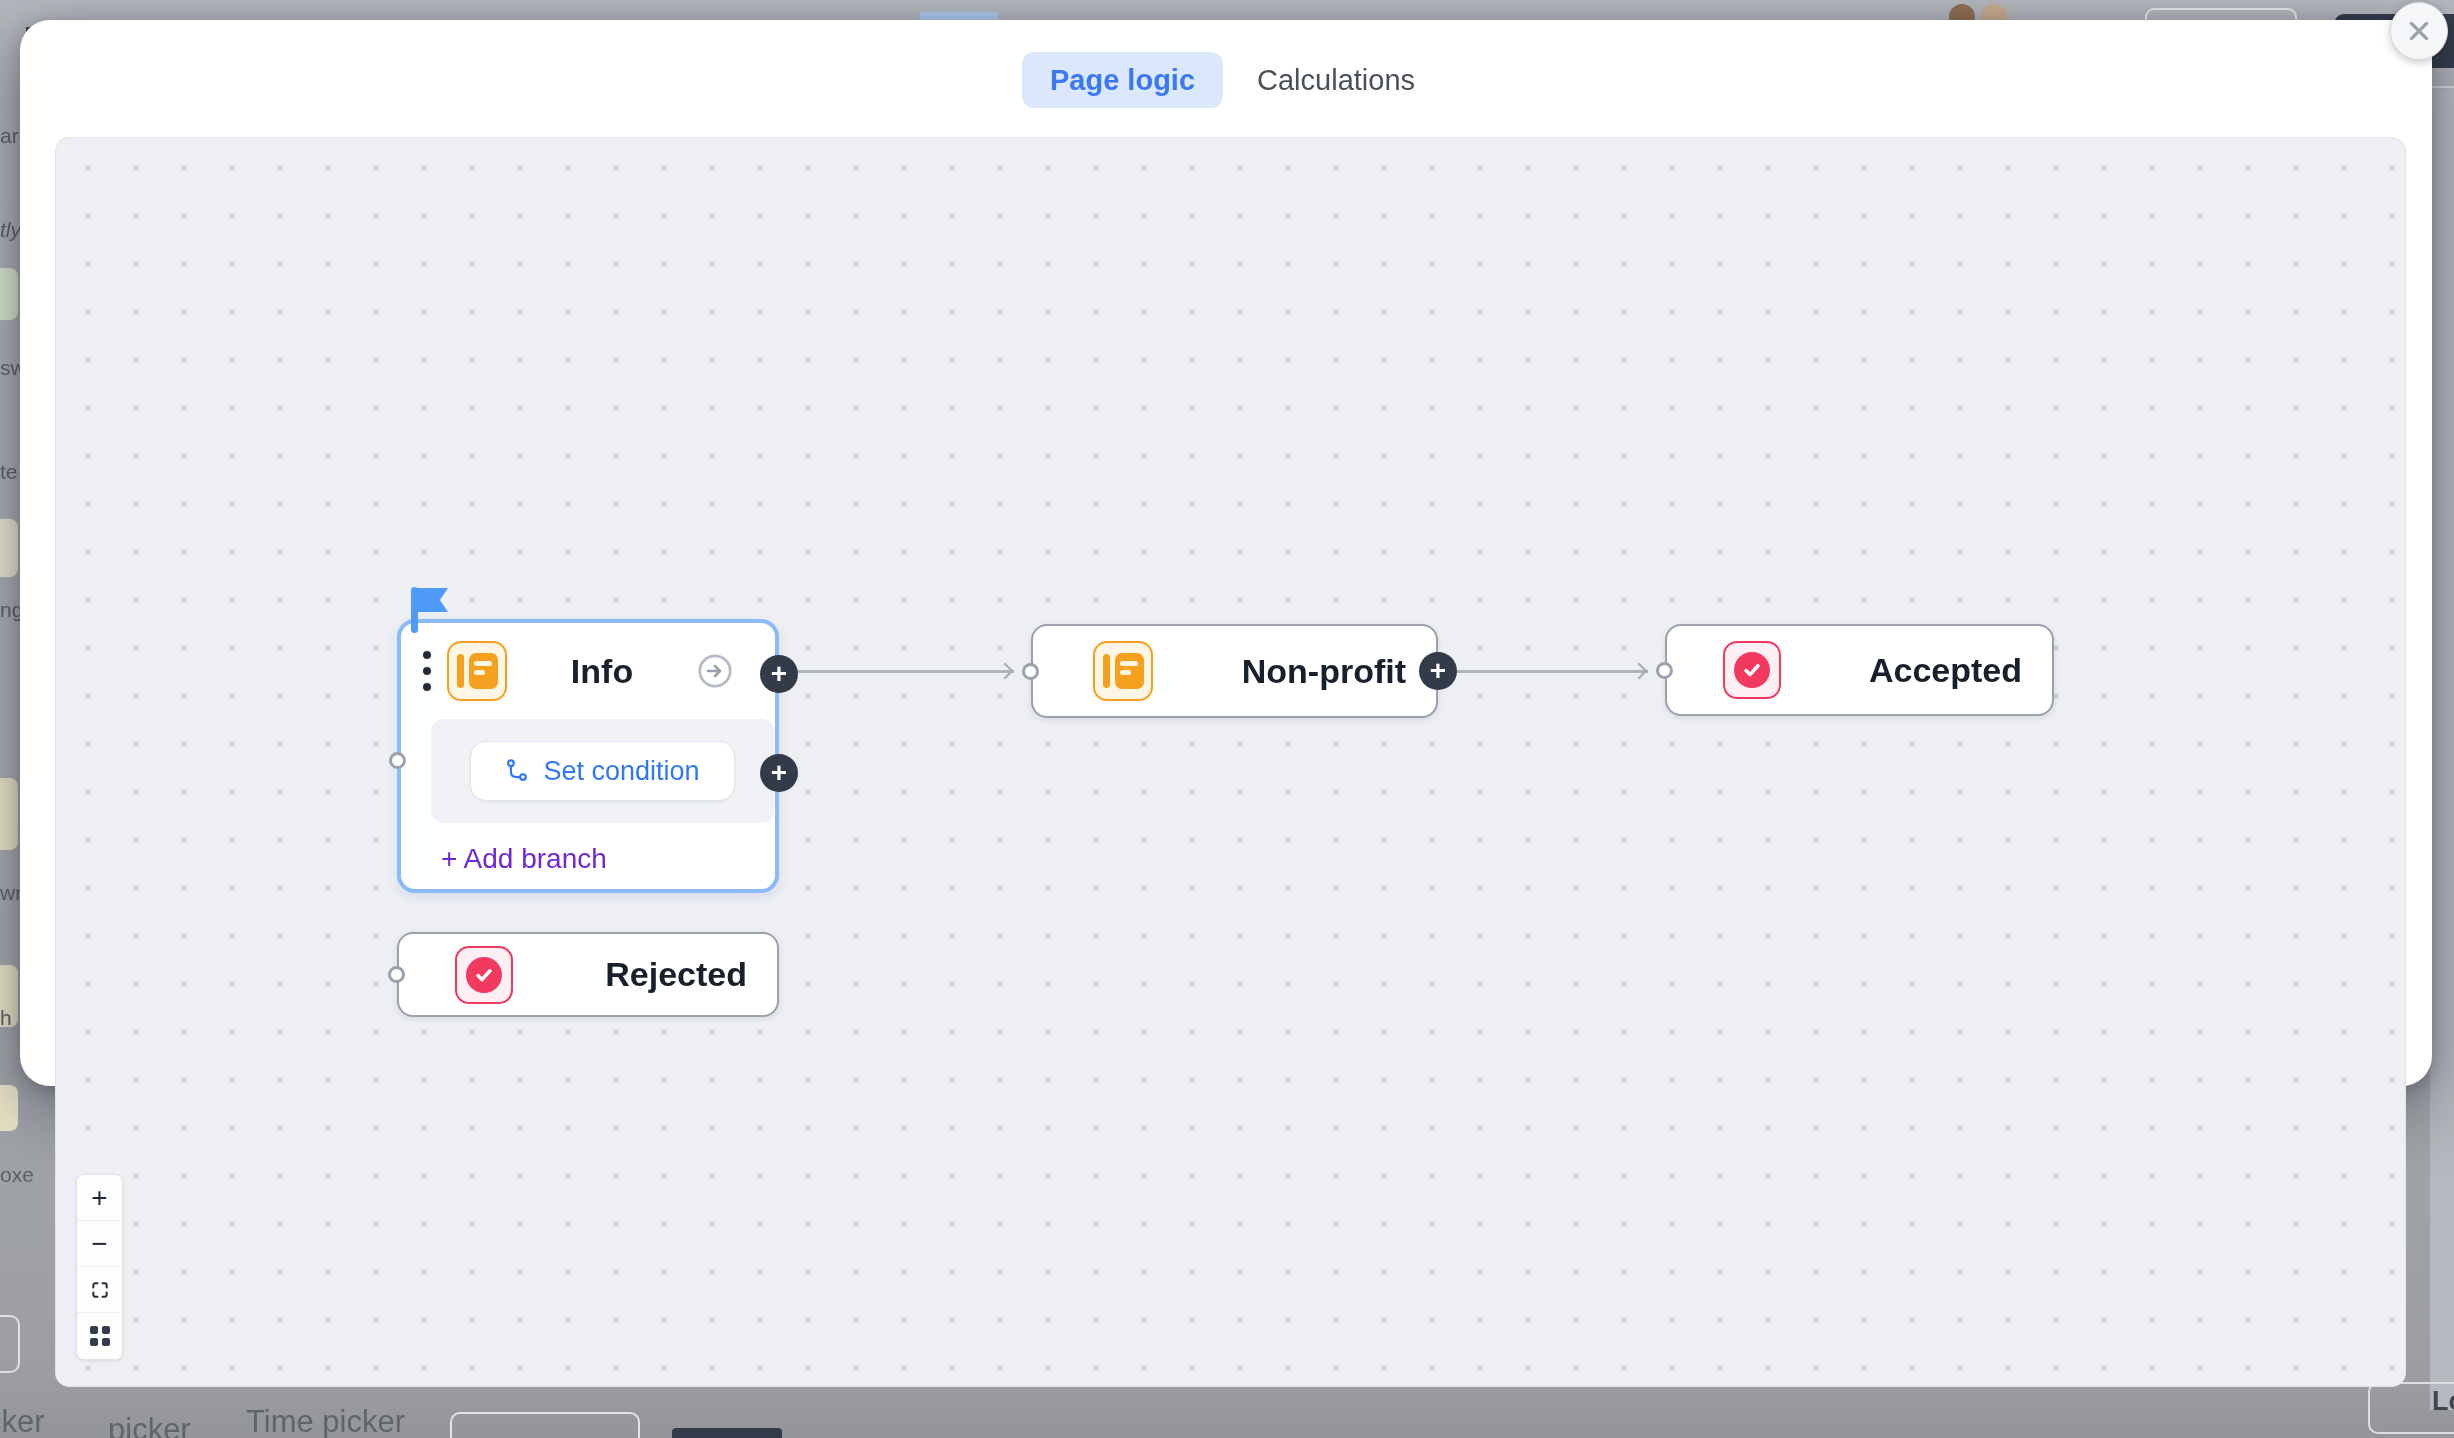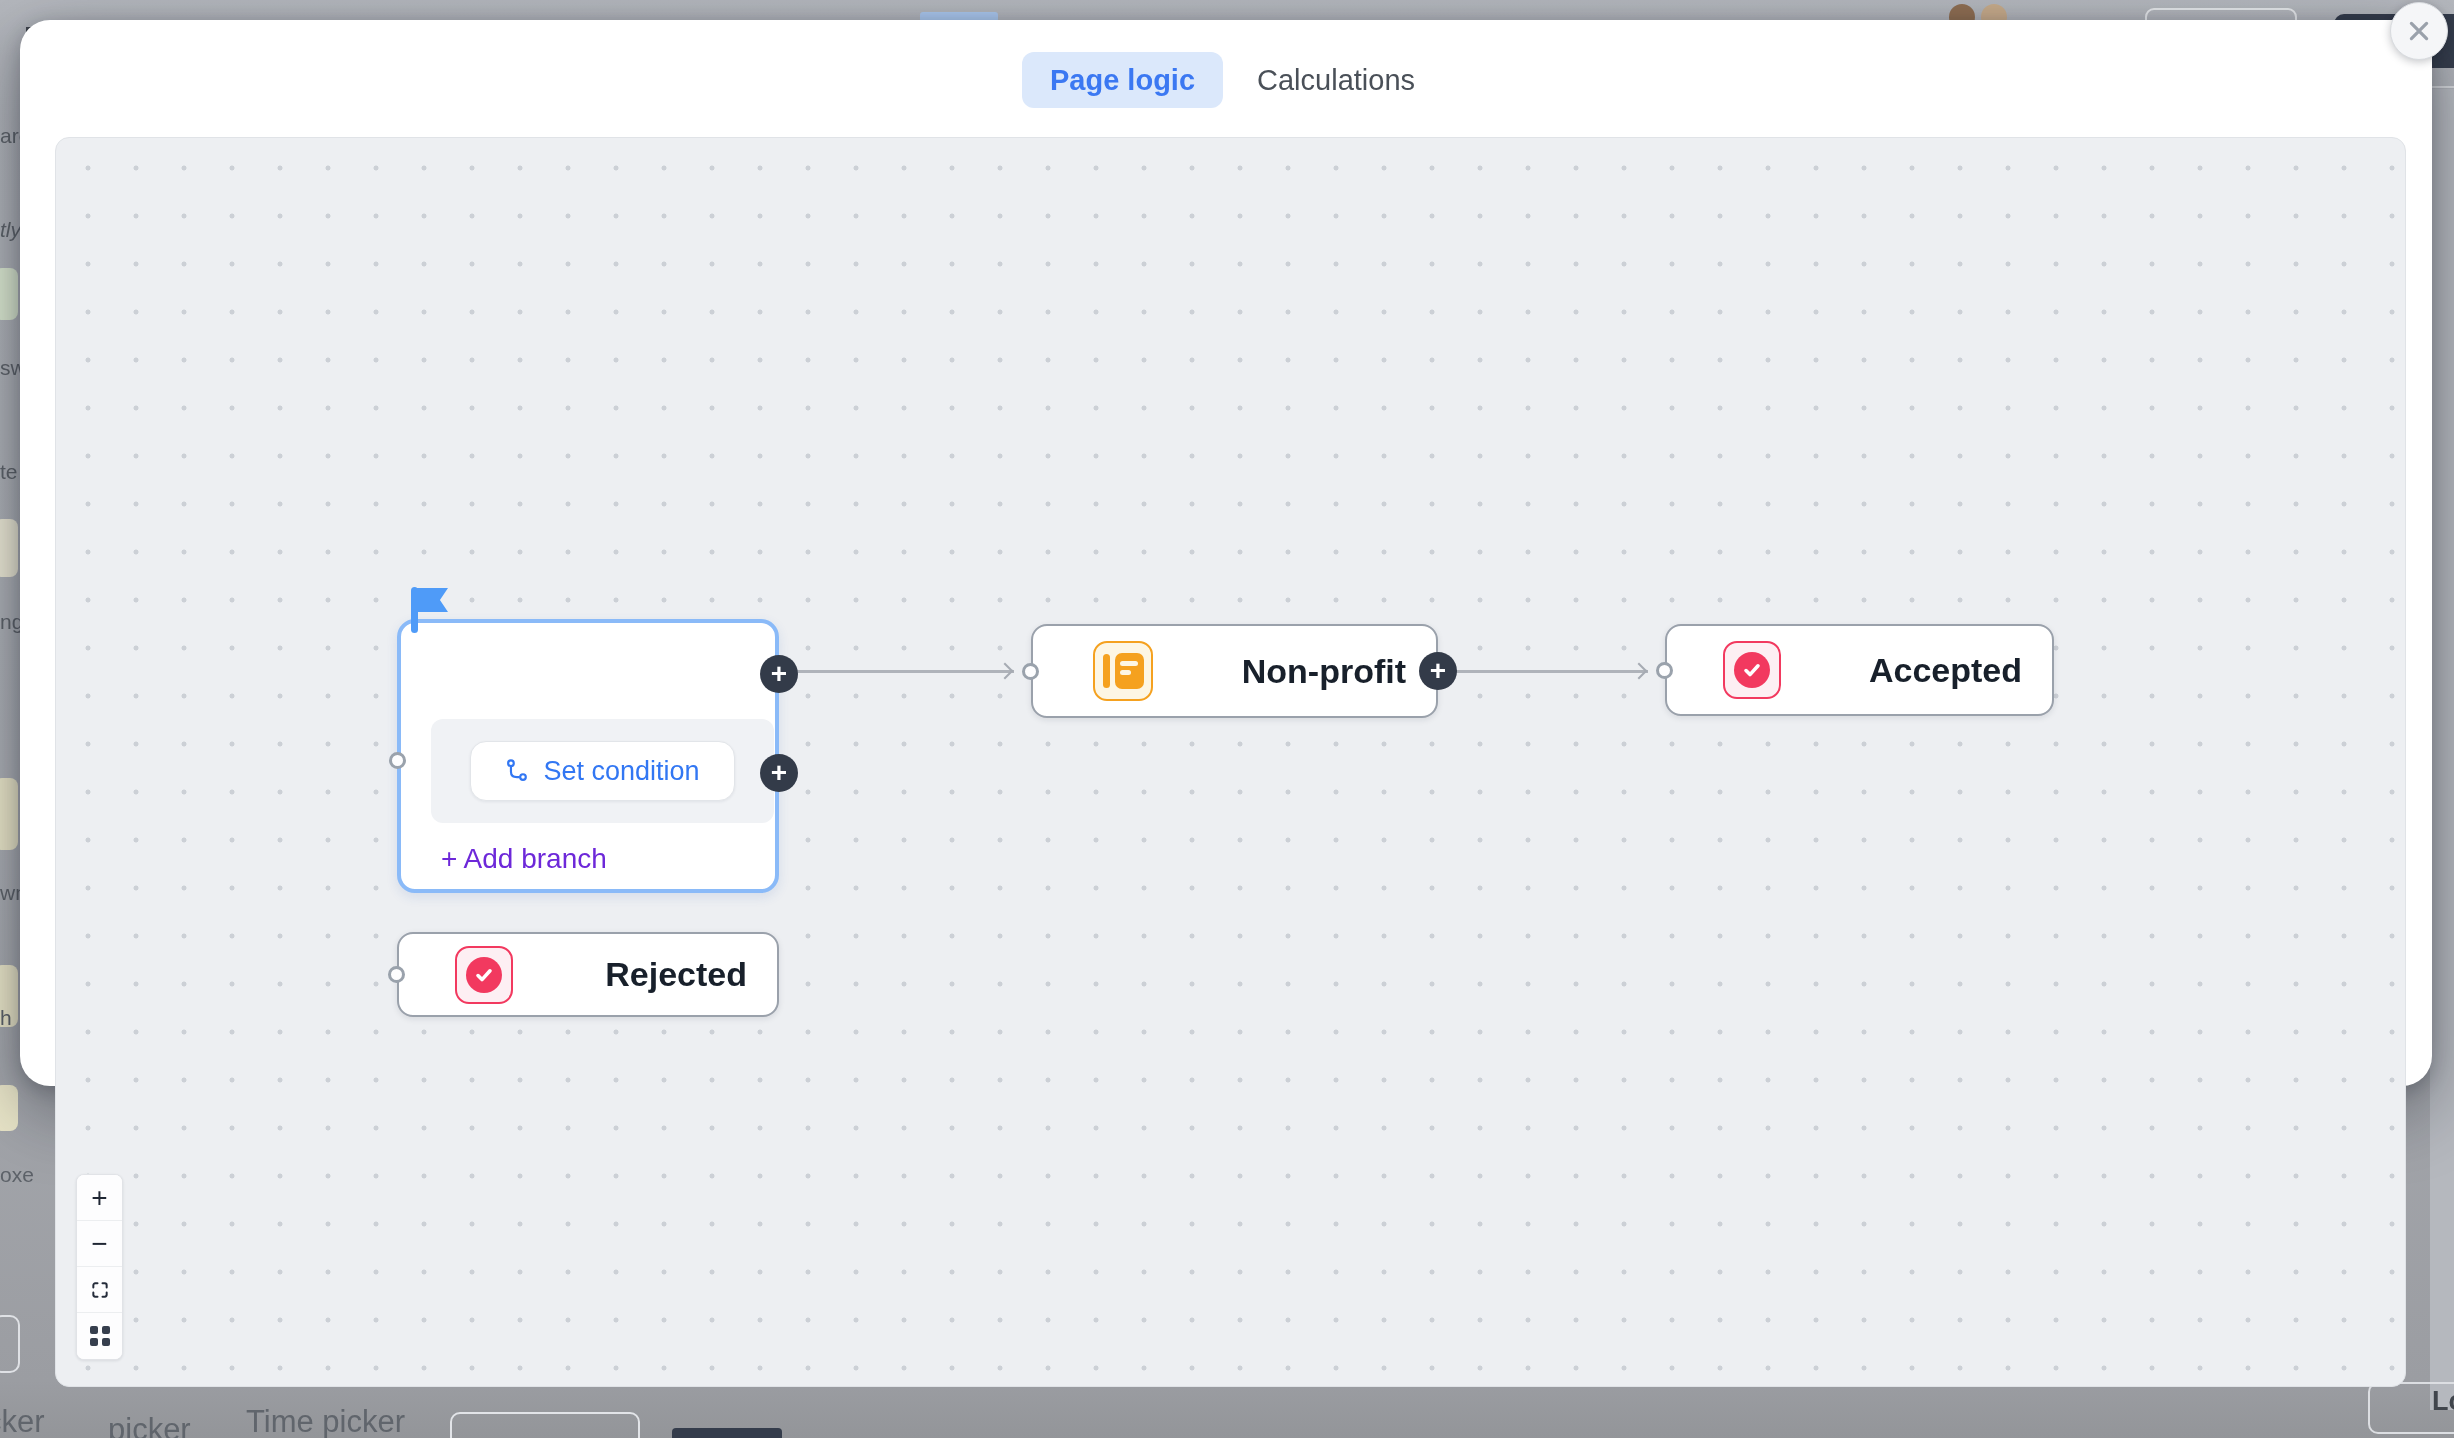--- a/index.html
+++ b/index.html
@@ -98,21 +98,21 @@
 <div class="screen">
 
   <div>
     <span class="bg-frag" style="left:24px; top:20px; font-size:30px; font-weight:600; color:#41464d;">D</span>
     <span class="bg-frag" style="left:0; top:124px; font-size:21px;">arc</span>
     <span class="bg-frag" style="left:0; top:218px; font-size:21px;font-style:italic;">tly</span>
     <div class="bg-box" style="left:-6px; top:268px; width:24px; height:52px; background:#d9e6cf;"></div>
     <span class="bg-frag" style="left:0; top:356px; font-size:21px;">sw</span>
     <span class="bg-frag" style="left:0; top:460px; font-size:21px;">te</span>
     <div class="bg-box" style="left:-6px; top:519px; width:24px; height:58px; background:#eae7d4;"></div>
-    <span class="bg-frag" style="left:0; top:598px; font-size:21px;margin-top:12px;">ng</span>
+    <span class="bg-frag" style="left:0; top:598px; font-size:21px;">ng</span>
     <div class="bg-box" style="left:-6px; top:778px; width:24px; height:72px; background:#e9e5c8;"></div>
     <span class="bg-frag" style="left:0; top:881px; font-size:21px;">wn</span>
     <div class="bg-box" style="left:-6px; top:965px; width:24px; height:62px; background:#e9e5c8;"></div>
     <span class="bg-frag" style="left:0; top:1006px; font-size:21px;">h</span>
     <div class="bg-box" style="left:-6px; top:1085px; width:24px; height:46px; background:#e9e5c8;"></div>
     <span class="bg-frag" style="left:0; top:1163px; font-size:21px;">oxe</span>
     <div class="bg-box" style="left:-8px; top:1315px; width:28px; height:58px; background:transparent; border:2px solid #dfe1e5; border-radius:10px;"></div>
 
     <div class="bg-box" style="left:920px; top:12px; width:78px; height:10px; background:#abc8ef; border-radius:3px;"></div>
     <div class="bg-box" style="left:1949px; top:4px; width:26px; height:26px; border-radius:50%; background:#8f6e52;"></div>
@@ -147,20 +147,36 @@
       <div class="edge" style="left:738px; top:532px; width:220px;"></div>
       <div class="edge-arrow" style="left:943px; top:527px;"></div>
       <div class="edge" style="left:1398px; top:532px; width:194px;"></div>
       <div class="edge-arrow" style="left:1577px; top:527px;"></div>
 
       <div class="node node-info">
         <div class="flag">
           <div class="pole"></div>
             <div class="body"></div>
         </div>
+        <div class="info-header">
+          <div class="kebab">
+              <i></i>
+              <i></i>
+              <i></i>
+            </div>
+          <div class="icon-doc-wrap">
+            <div class="doc-bar"></div>
+              <div class="doc-page"></div>
+          </div>
+          <div class="info-title node-title">Info</div>
+          <svg width="36" height="36" viewBox="0 0 36 36" style="margin-right:26px; cursor:pointer;">
+            <circle cx="18" cy="18" r="15.2" stroke="#b6bcc5" stroke-width="2.8" fill="none"></circle>
+            <path d="M11 18h12m-5-5 5 5-5 5" stroke="#99a1ab" stroke-width="2.6" fill="none" stroke-linecap="round" stroke-linejoin="round"></path>
+          </svg>
+        </div>
         <div class="cond-panel">
           <div class="cond-btn">
             <svg width="26" height="26" viewBox="0 0 24 24" fill="none" stroke="#3277f3" stroke-width="2">
               <circle cx="5.5" cy="4.8" r="2.6"></circle>
               <path d="M5.5 7.4v5.2q0 5 5.5 5h2.6"></path>
               <circle cx="16.6" cy="17.6" r="2.6"></circle>
             </svg>
             <span>Set condition</span>
           </div>
         </div>

